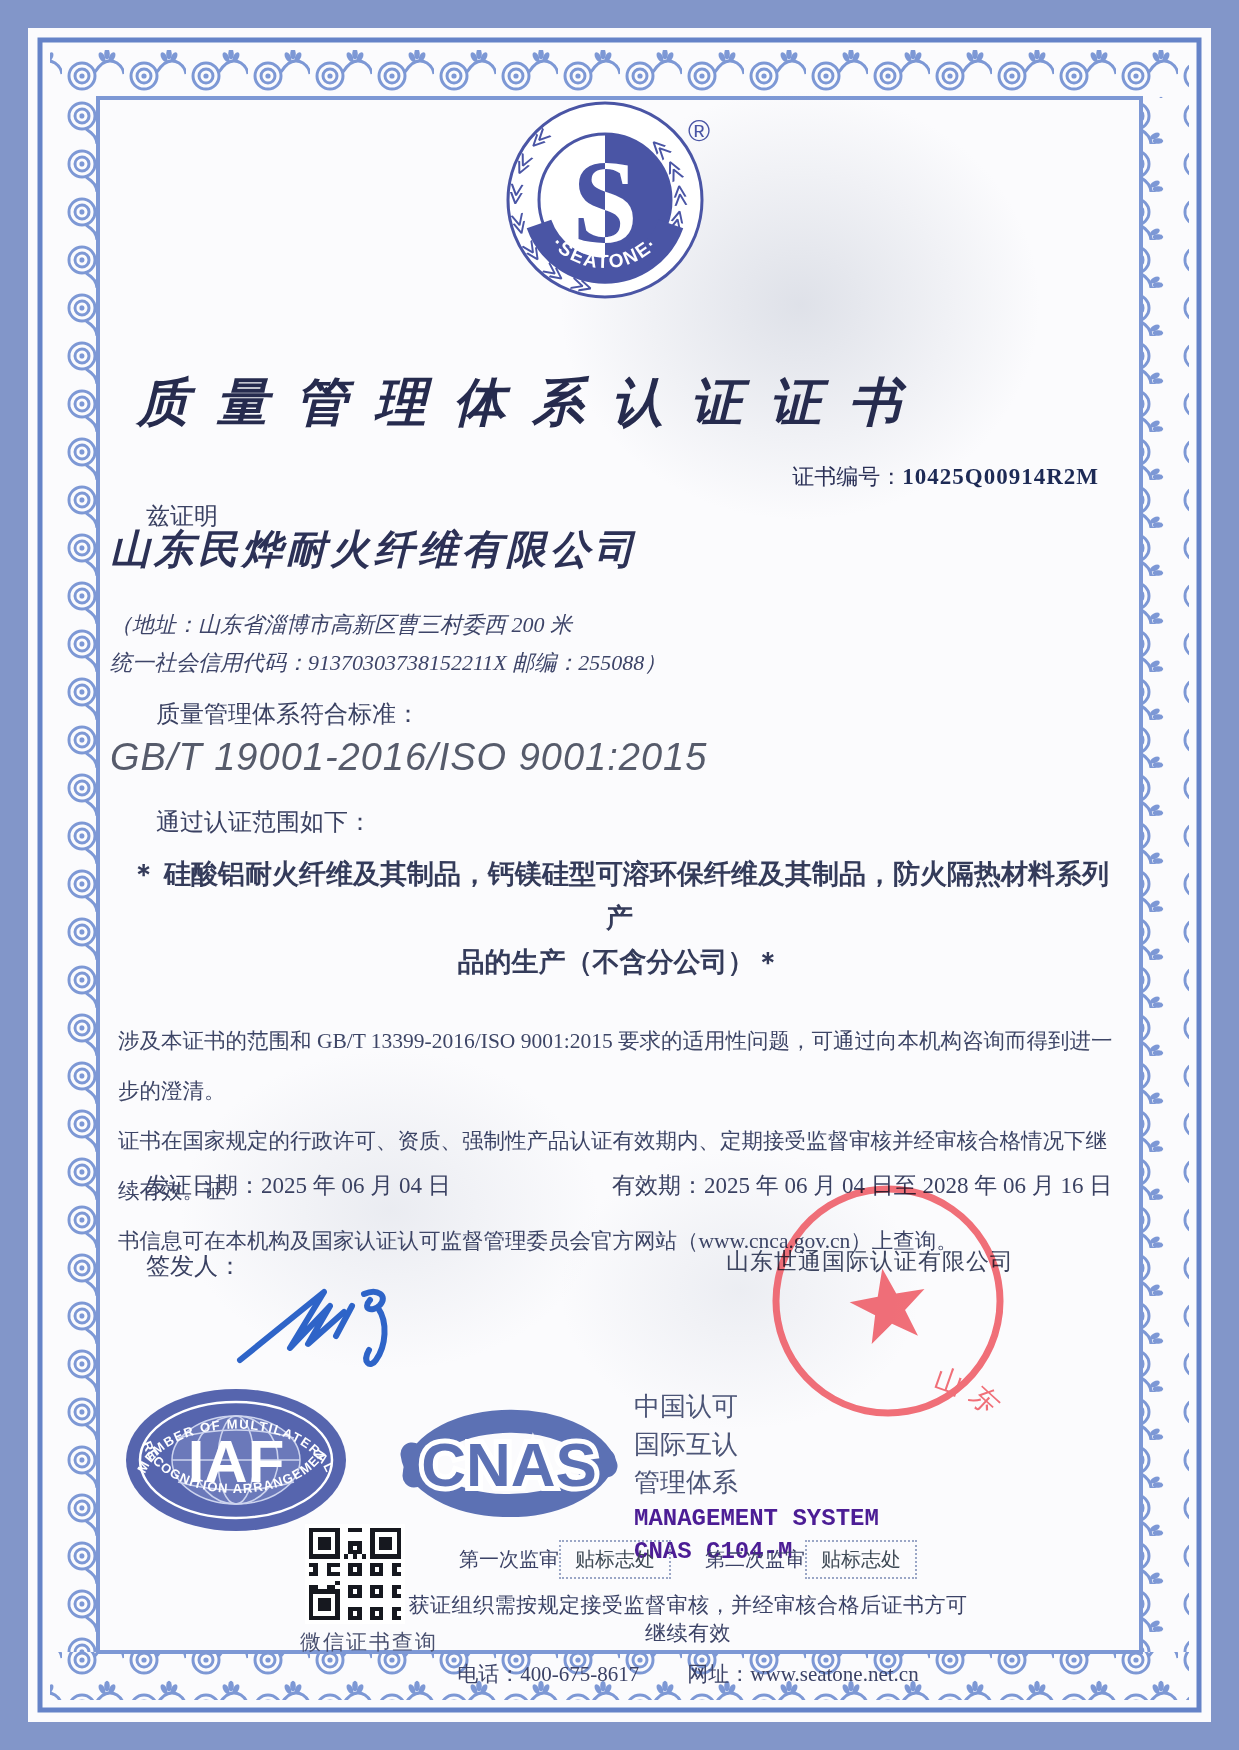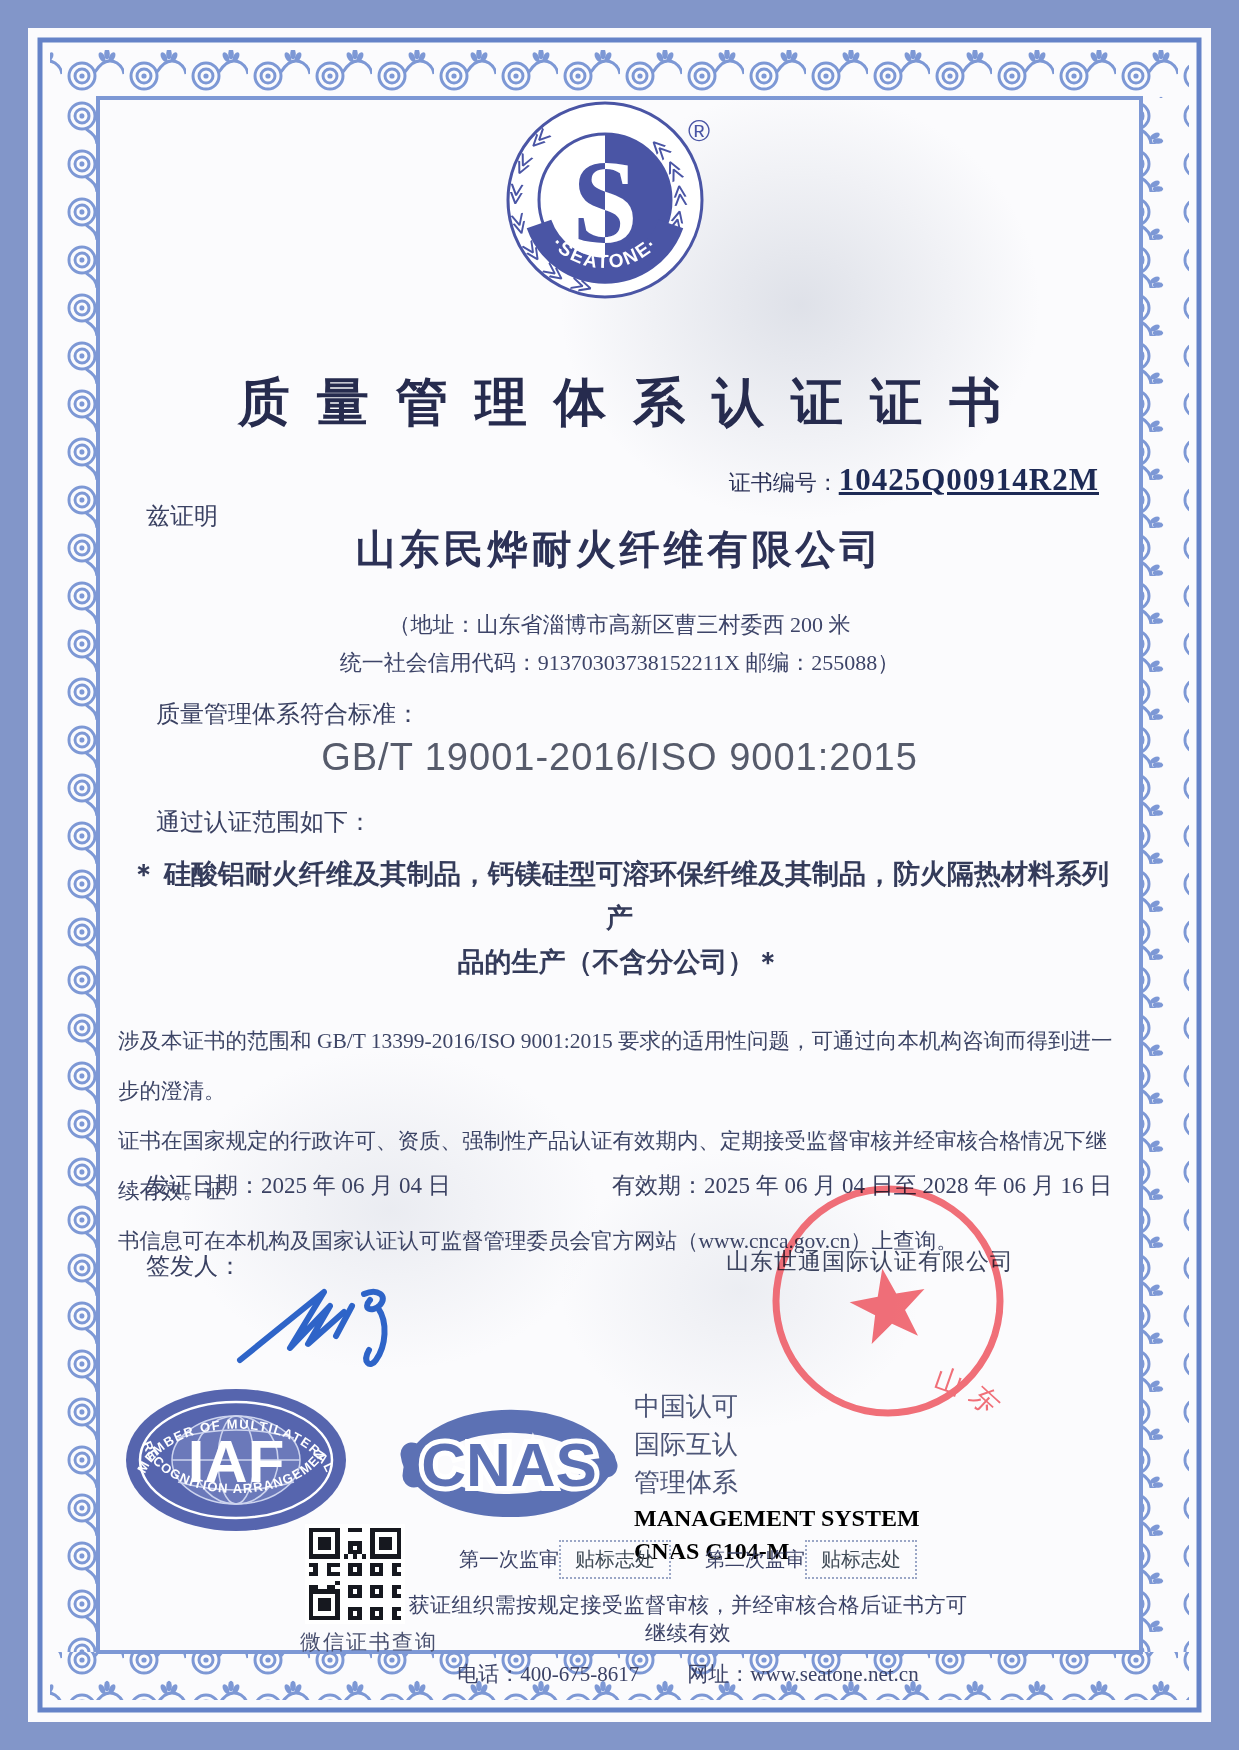--- a/index.html
+++ b/index.html
@@ -6,39 +6,39 @@
   body{width:1239px;height:1750px;font-family:"Liberation Serif",serif;}
   .page{position:relative;width:1239px;height:1750px;background:#8296c9;overflow:hidden;}
   .paper{position:absolute;left:28px;top:28px;right:28px;bottom:28px;background:#fbfbfd;}
   .border-svg{position:absolute;left:0;top:0;z-index:1;}
   .wm{position:absolute;border-radius:50%;z-index:1;pointer-events:none;}
   .wm1{left:560px;top:90px;width:480px;height:430px;background:radial-gradient(closest-side,rgba(176,183,199,.38),rgba(176,183,199,0));}
   .wm2{left:180px;top:1050px;width:420px;height:320px;background:radial-gradient(closest-side,rgba(190,196,210,.28),rgba(190,196,210,0));}
   .wm3{left:560px;top:1150px;width:360px;height:280px;background:radial-gradient(closest-side,rgba(190,196,210,.25),rgba(190,196,210,0));}
   .content{position:absolute;left:0;top:0;width:1239px;height:1750px;z-index:2;}
   .abs{position:absolute;}
-  .center{left:110px;right:110px;text-align:center;}
+  .center{left:110px;right:110px;text-align:left;font-style:italic;}
   .title{top:368px;font-size:52px;font-weight:bold;color:#262b4e;letter-spacing:.52em;text-indent:.52em;}
   .certline{top:462px;right:140px;color:#2b3157;font-size:22px;}
-  .certline b{font-size:31px;letter-spacing:1px;color:#1d2a55;text-decoration:underline;}
+  .certline b{font-size:23px;letter-spacing:1px;color:#1d2a55;}
   .hereby{left:146px;top:500px;font-size:24px;color:#3a4162;}
   .company{top:522px;font-size:40px;font-weight:bold;color:#2c3156;letter-spacing:4px;}
   .addr1{top:610px;font-size:22px;color:#3d4468;}
   .addr2{top:648px;font-size:22px;color:#3d4468;}
   .lbl{left:156px;font-size:24px;color:#3a4162;}
   .standard{top:736px;font-size:38px;color:#565b6b;font-family:"Liberation Sans",sans-serif;letter-spacing:1px;}
   .scope{top:852px;left:118px;right:118px;text-align:center;font-size:27px;font-weight:bold;color:#343b5a;line-height:44px;}
   .notice{left:118px;top:1016px;width:1008px;font-size:21.5px;color:#3d4566;line-height:50px;}
   .dates{top:1170px;font-size:23px;color:#3a4162;}
   .signer{left:146px;top:1250px;font-size:24px;color:#3a4162;}
   .issuer{left:726px;top:1246px;font-size:23px;color:#3c445f;letter-spacing:1px;}
   .seal{left:768px;top:1176px;transform:rotate(-10deg);opacity:.85;mix-blend-mode:multiply;}
   .acc{left:634px;top:1388px;color:#4c5577;}
   .acc .zh{font-size:26px;line-height:38px;}
-  .acc .en{font-family:Liberation Serif, serif;font-weight:bold;font-size:24px;line-height:33px;color:#000000;}
+  .acc .en{font-family:Liberation Mono, monospace;font-weight:bold;font-size:24px;line-height:33px;color:#4c1d95;}
   .qrwrap{left:300px;top:1528px;width:110px;text-align:center;}
   .qr{display:grid;grid-template-columns:repeat(21,1fr);grid-template-rows:repeat(21,1fr);width:92px;height:92px;margin:0 auto;background:#fff;outline:4px solid #fff;}
   .qr div.on{background:#16181f;}
   .qrlabel{font-size:21px;color:#4a5170;margin-top:8px;letter-spacing:2px;white-space:nowrap;}
   .footer{left:398px;top:1540px;width:580px;text-align:center;color:#3b4266;}
   .frow1{display:flex;align-items:center;justify-content:center;font-size:20px;}
   .stickerbox{border:2px dotted #9aa6c6;padding:4px 14px;color:#3f4a55;font-size:20px;}
   .fnotice{font-size:21px;margin-top:12px;letter-spacing:.5px;}
   .faddr{font-size:21px;margin-top:8px;}
   .fphone{font-size:21px;margin-top:13px;}

